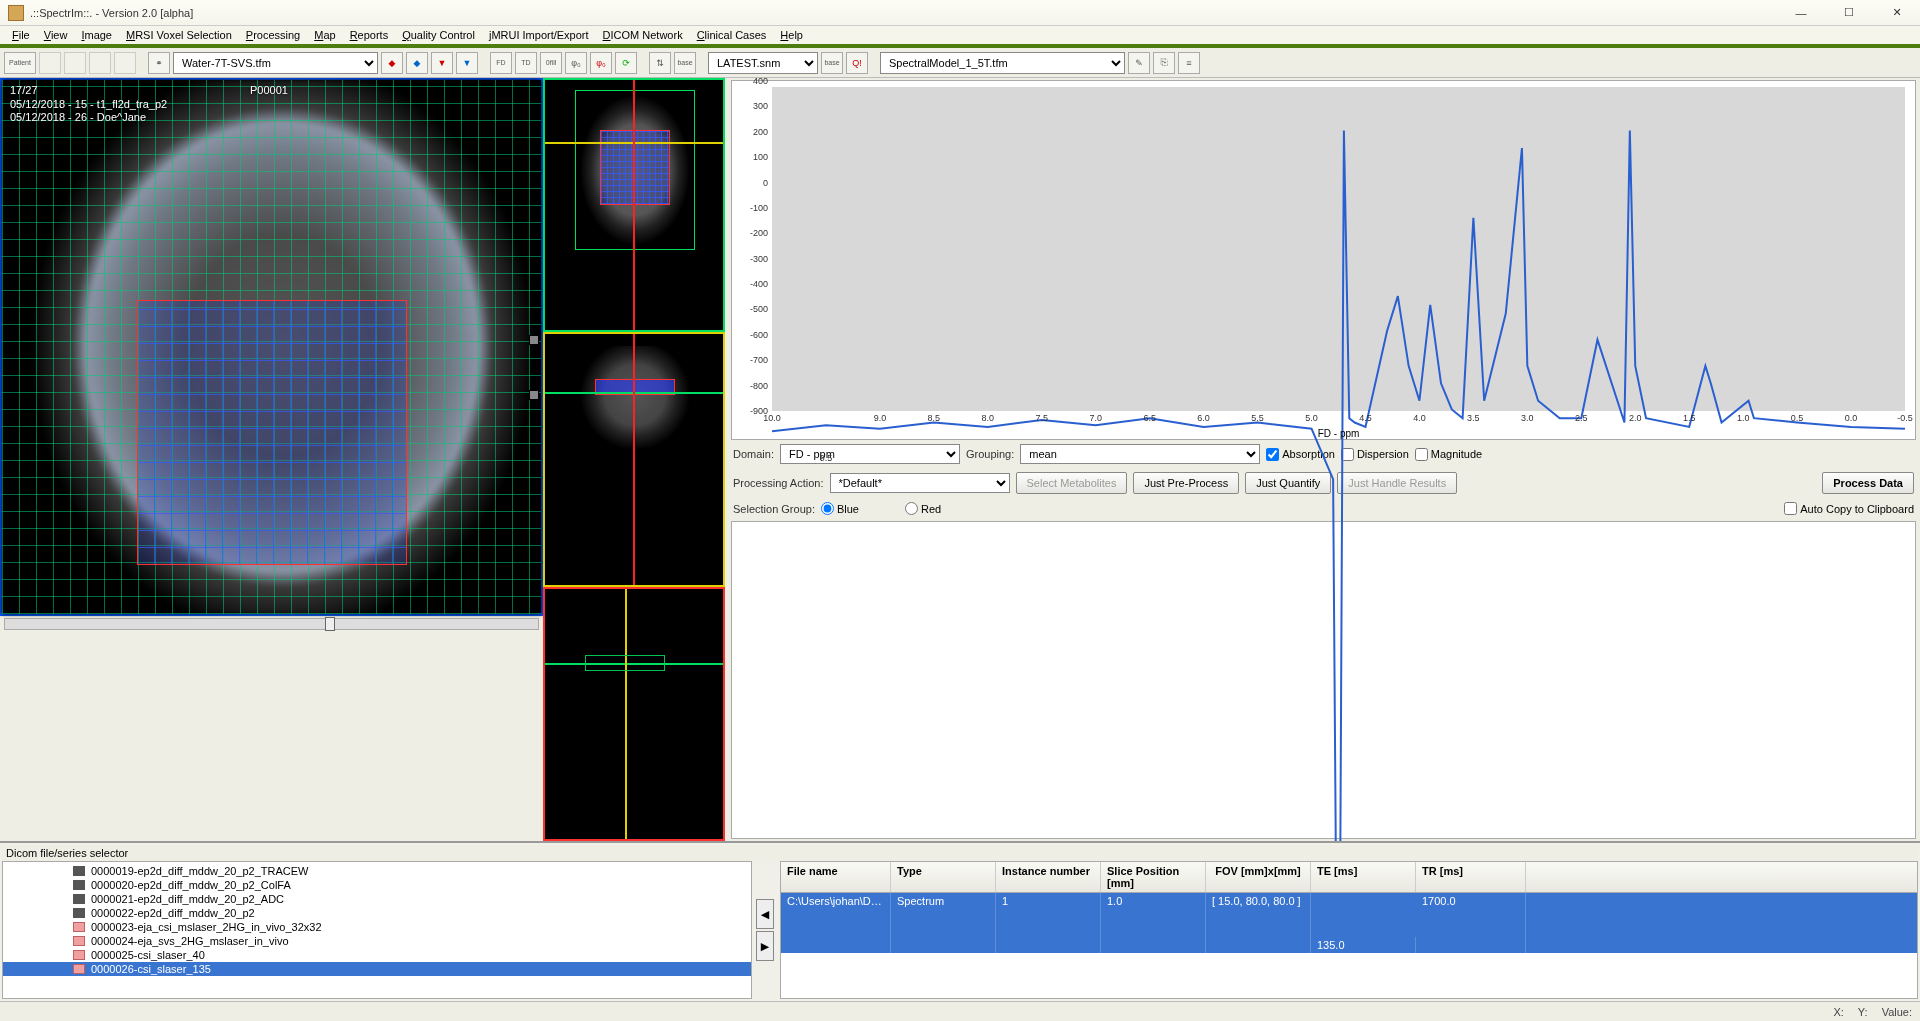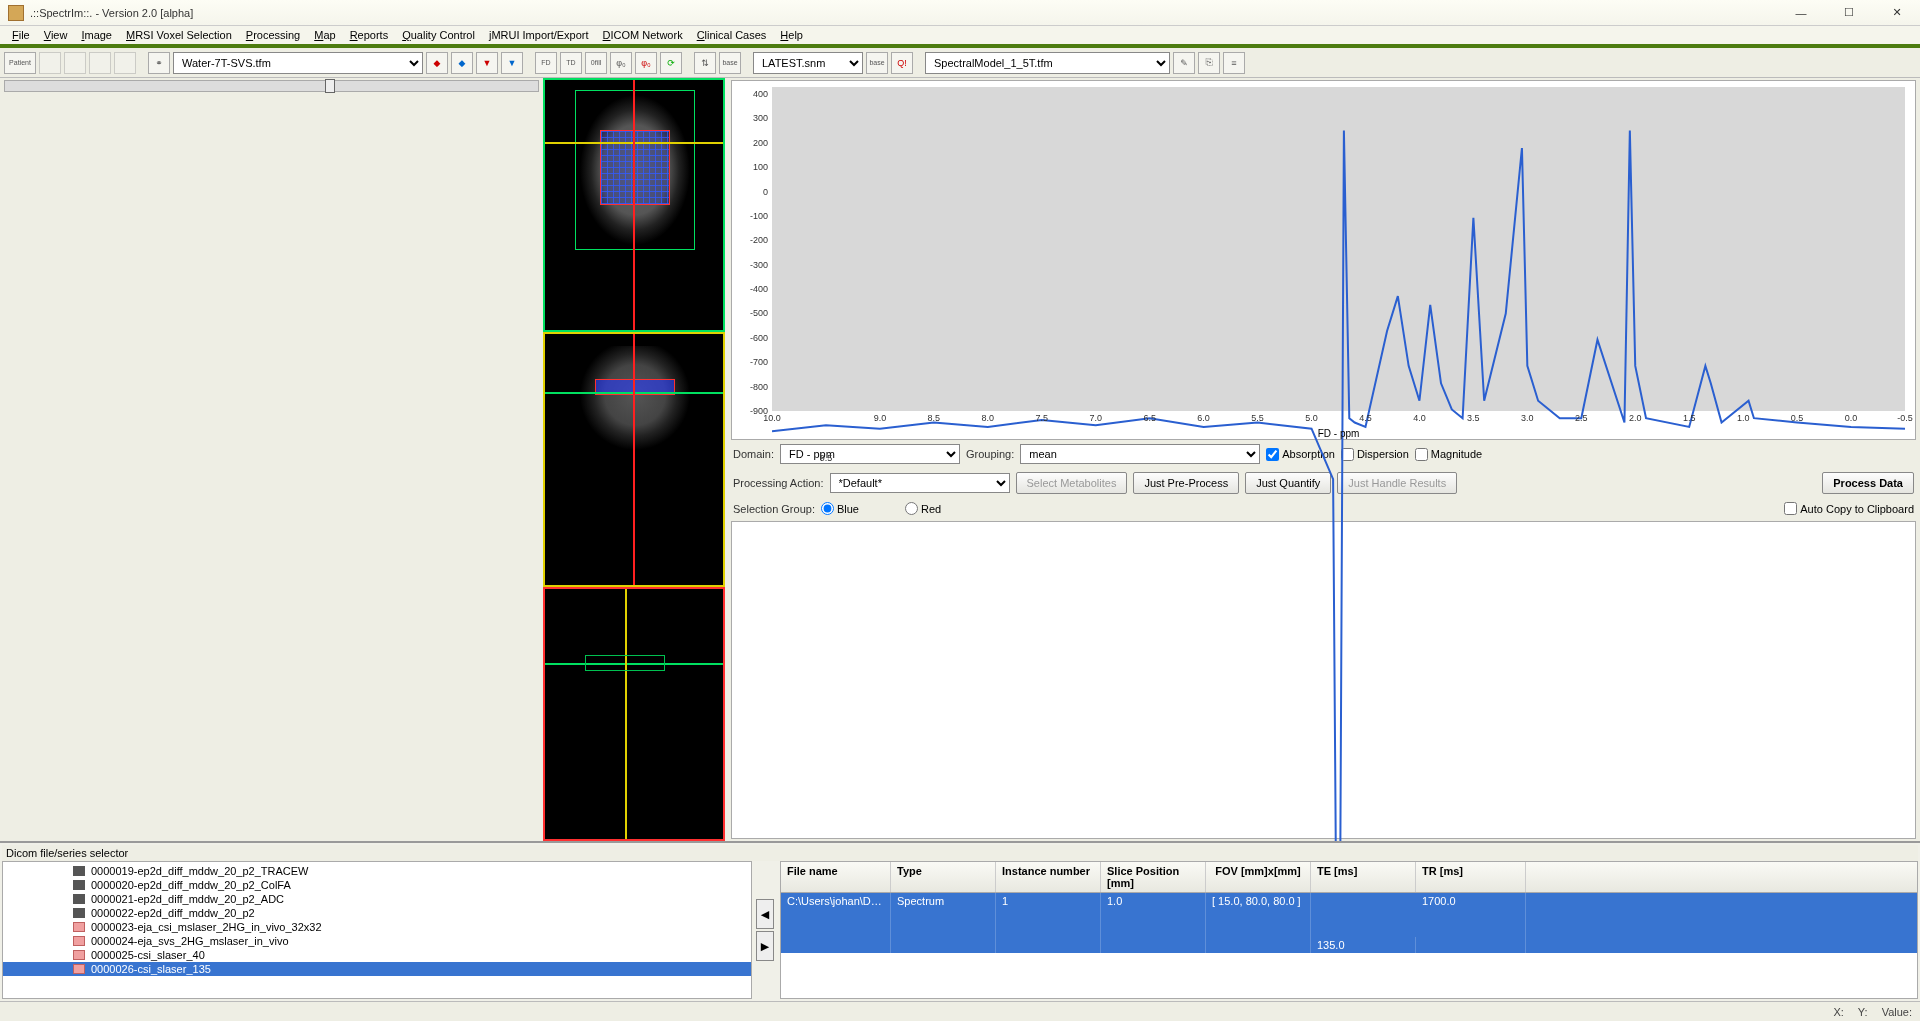--- a/index.html
+++ b/index.html
@@ -51,21 +51,21 @@
 .scout .cross-v { position:absolute; top:0; bottom:0; width:2px; }
 .scout-brain-axial { position:absolute; left:30px; top:10px; width:120px; height:160px; background: radial-gradient(ellipse 55px 75px at 50% 50%, #666 0%, #555 60%, #222 80%, #000 100%); border:1px solid #00e060; }
 .scout-brain-cor { position:absolute; left:30px; top:12px; width:120px; height:140px; background: radial-gradient(ellipse 55px 55px at 50% 35%, #555 0%, #444 55%, #222 75%, #000 100%); }
 .scout-voi-ax { position:absolute; left:55px; top:50px; width:70px; height:75px; border:1px solid #ff3030; background: repeating-linear-gradient(0deg, rgba(50,90,255,.8) 0 1px, transparent 1px 6px), repeating-linear-gradient(90deg, rgba(50,90,255,.8) 0 1px, transparent 1px 6px); background-color: rgba(40,60,200,.3); }
 .scout-voi-cor { position:absolute; left:50px; top:45px; width:80px; height:16px; border:1px solid #ff3030; background:rgba(40,60,255,.6); }
 
 
 .spec-panel { flex:1; display:flex; flex-direction:column; padding:2px 4px 2px 6px; }
 .chart-wrap { height:360px; background:#fff; border:1px solid #aaa; position:relative; }
 .chart-area { position:absolute; left:40px; right:10px; top:6px; bottom:28px; background:#d8d8d8; }
-.chart-yaxis { position:absolute; left:0; top:13px; bottom:28px; width:40px; }
+.chart-yaxis { position:absolute; left:0; top:0; bottom:28px; width:40px; }
 .chart-ytick { position:absolute; right:4px; font-size:9px; color:#333; transform:translateY(-50%); }
 .chart-xaxis { position:absolute; left:40px; right:10px; bottom:0; height:28px; }
 .chart-xtick { position:absolute; top:2px; font-size:9px; color:#333; transform:translateX(-50%); }
 .chart-xlabel { position:absolute; left:50%; bottom:0; transform:translateX(-50%); font-size:10px; }
 .spec-line { position:absolute; inset:0; }
 
 .ctrl-row { display:flex; align-items:center; gap:6px; padding:4px 2px; }
 .ctrl-row label { color:#333; }
 .csel { flex:1; height:20px; background:#fff; border:1px solid #888; padding:0 4px; }
 .chk { display:flex; align-items:center; gap:3px; }
@@ -125,21 +125,21 @@
 <div class="toolbar">
   <div class="tbtn" style="width:32px">
       <span style="font-size:7px">Patient</span>
     </div>
   <div class="tbtn disabled"></div>
   <div class="tbtn disabled"></div>
   <div class="tbtn disabled"></div>
   <div class="tbtn disabled"></div>
   <div class="tsep"></div>
   <div class="tbtn">⚭</div>
-  <select class="tsel" style="width:250px" value="Water-7T-SVS.tfm"><option>Water-7T-SVS.tfm</option></select>
+  <select class="tsel" style="width:205px" value="Water-7T-SVS.tfm"><option>Water-7T-SVS.tfm</option></select>
   <div class="tbtn" style="color:#c00">◆</div>
   <div class="tbtn" style="color:#06c">◆</div>
   <div class="tbtn" style="color:#c00">▼</div>
   <div class="tbtn" style="color:#06c">▼</div>
   <div class="tsep"></div>
   <div class="tbtn">
       <span style="font-size:7px">FD</span>
     </div>
   <div class="tbtn">
       <span style="font-size:7px">TD</span>
@@ -166,20 +166,32 @@
   <div class="tbtn">✎</div>
   <div class="tbtn">⎘</div>
   <div class="tbtn">≡</div>
 </div>
 
 <div class="main">
 
   <div class="img-panel">
     <div style="flex:1; display:flex;">
       <div style="flex:1; display:flex; flex-direction:column;">
+        <div class="img-main-wrap">
+          <div class="mri-bg"></div>
+          <div class="grid-green"></div>
+          <div class="voi-blue"></div>
+          <div class="voi-red"></div>
+          <div class="img-overlay-txt" style="left:8px; top:4px">17/27</div>
+          <div class="img-overlay-txt" style="left:8px; top:18px">05/12/2018 - 15 - t1_fl2d_tra_p2</div>
+          <div class="img-overlay-txt" style="left:8px; top:31px">05/12/2018 - 26 - Doe^Jane</div>
+          <div class="img-overlay-txt" style="left:248px; top:4px">P00001</div>
+          <div style="position:absolute; right:2px; top:255px; width:10px; height:10px; background:#888;border:1px solid #000"></div>
+          <div style="position:absolute; right:2px; top:310px; width:10px; height:10px; background:#888;border:1px solid #000"></div>
+        </div>
         <div class="slider-bar">
             <div class="thumb" style="left:60%"></div>
           </div>
       </div>
       <div class="scout-col">
         <div class="scout green">
           <div class="scout-brain-axial"></div>
           <div class="scout-voi-ax"></div>
           <div class="cross-h" style="top:62px;background:#e0d000"></div>
           <div class="cross-v" style="left:88px;background:#ff2020"></div>

